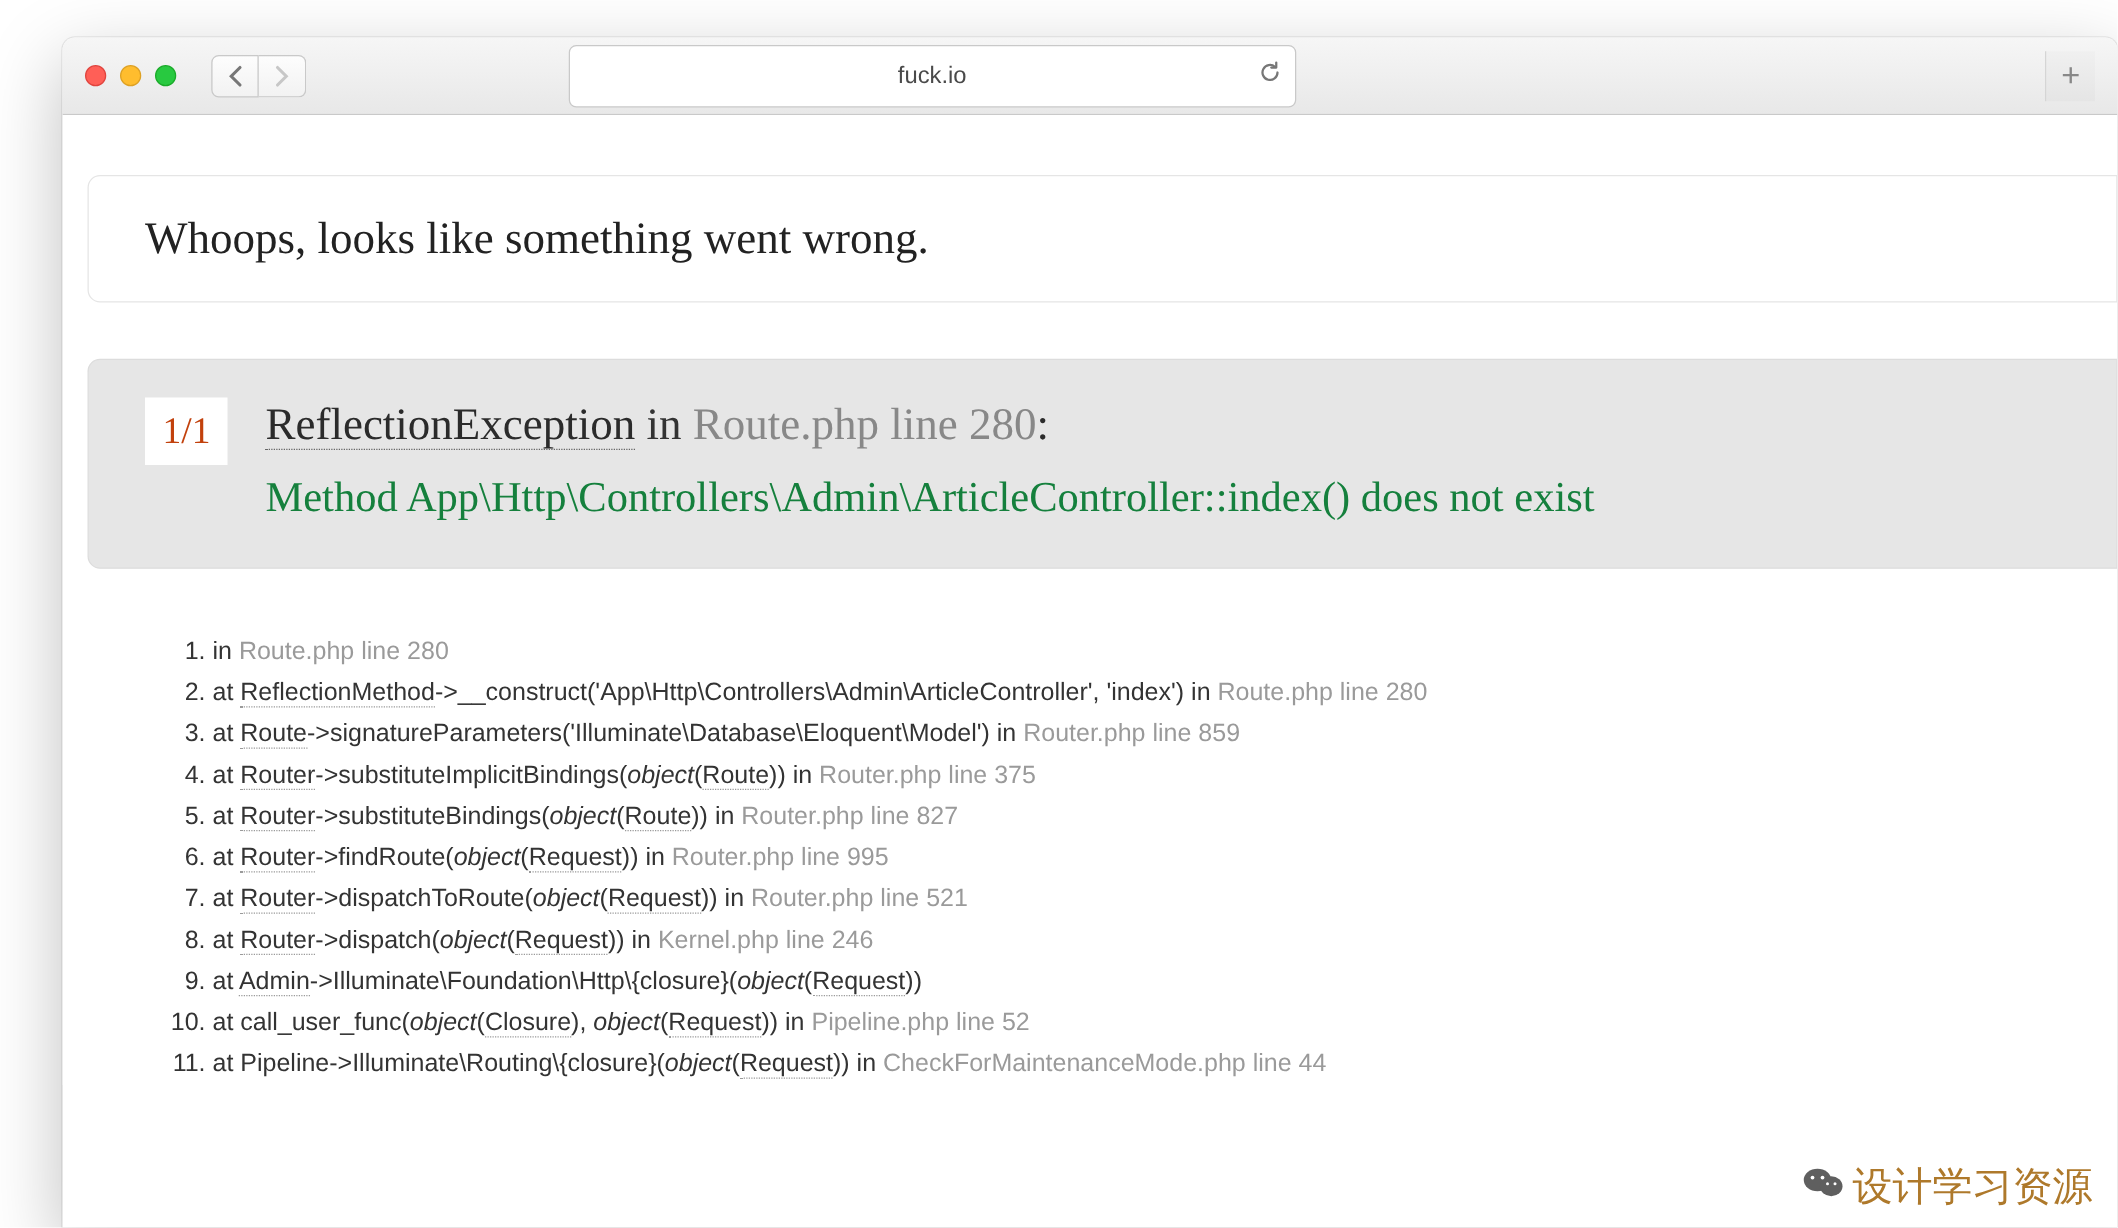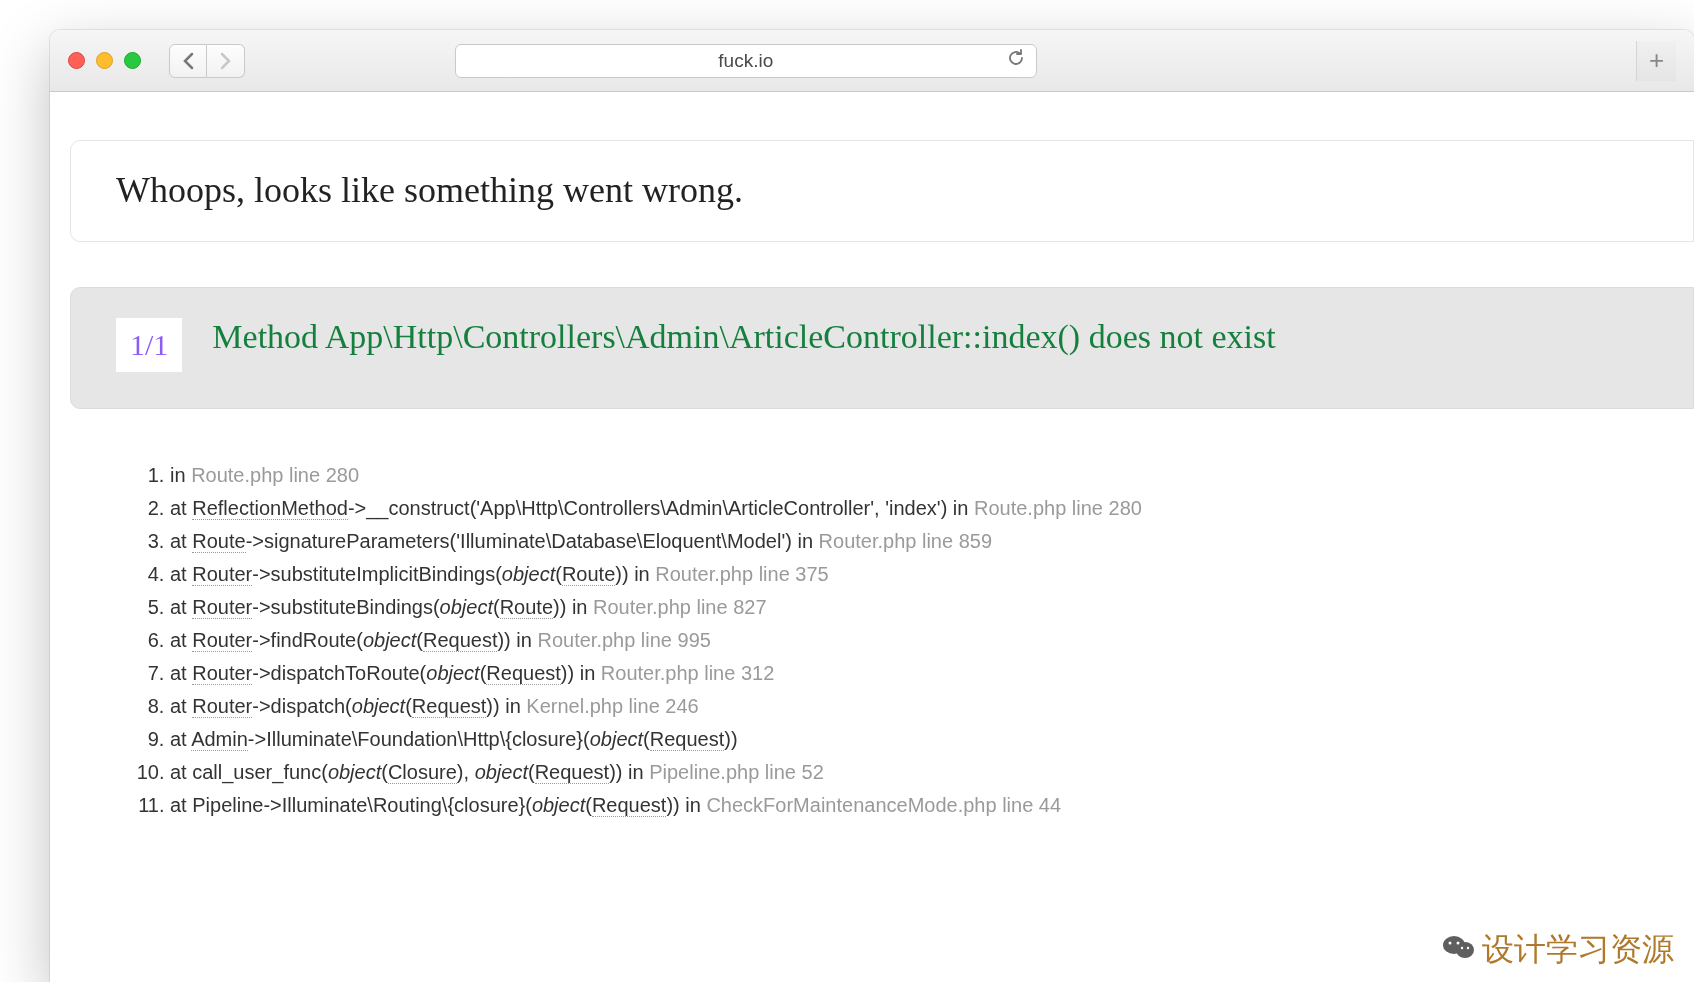--- a/index.html
+++ b/index.html
@@ -43,21 +43,21 @@
       border: 1px solid #c9c9c9;
       display: flex; align-items: center; justify-content: center;
       color: #777; font-size: 22px;
     }
     .nav-btn:first-child { border-radius: 6px 0 0 6px; }
     .nav-btn:last-child { border-radius: 0 6px 6px 0; border-left: none; color: #c7c7c7; }
     .url-bar {
       flex: 1;
       max-width: 620px;
       margin-left: 200px;
-      height: 34px;
+      height: 50px;
       background: #fff;
       border: 1px solid #c9c9c9;
       border-radius: 6px;
       display: flex;
       align-items: center;
       justify-content: center;
       position: relative;
     }
     .url-text { color: #4a4a4a; font-size: 19px; }
     .reload-icon {
@@ -93,21 +93,21 @@
       border-radius: 10px 0 0 10px;
       display: flex;
       gap: 30px;
       align-items: flex-start;
     }
     .counter-badge {
       background: #fff;
       padding: 10px 14px;
       font-family: Georgia, serif;
       font-size: 30px;
-      color: #8b5cf6;
+      color: #c2410c;
       white-space: nowrap;
     }
     .exc-body { flex: 1; font-family: Georgia, serif; }
     .exc-title { font-size: 36px; color: #2b2b2b; margin-bottom: 20px; }
     .exc-name { border-bottom: 1px dotted #666; }
     .exc-in { color: #333; }
     .exc-file { color: #888; }
     .exc-msg { font-size: 34px; color: #15803d; white-space: nowrap; }
     .trace {
       margin: 50px 0 0 60px;
@@ -171,33 +171,36 @@
       <span>+</span>
     </div>
   </div>
 
   <div class="content">
     <div class="panel-title">Whoops, looks like something went wrong.</div>
 
     <div class="exception-box">
       <div class="counter-badge">1/1</div>
       <div class="exc-body">
+        <div class="exc-title">
+          <span class="exc-name">ReflectionException</span><span class="exc-in"> in </span><span class="exc-file">Route.php line 280</span><span>:</span>
+        </div>
         <div class="exc-msg">Method App\Http\Controllers\Admin\ArticleController::index() does not exist</div>
       </div>
     </div>
 
     <div class="trace">
       <ol id="trace-list">
           <li>in <span class="gray">Route.php line 280</span></li>
           <li>at <span class="dotted">ReflectionMethod</span>-&gt;__construct('App\Http\Controllers\Admin\ArticleController', 'index') in <span class="gray">Route.php line 280</span></li>
           <li>at <span class="dotted">Route</span>-&gt;signatureParameters('Illuminate\Database\Eloquent\Model') in <span class="gray">Router.php line 859</span></li>
           <li>at <span class="dotted">Router</span>-&gt;substituteImplicitBindings(<span class="ital">object</span>(<span class="dotted">Route</span>)) in <span class="gray">Router.php line 375</span></li>
           <li>at <span class="dotted">Router</span>-&gt;substituteBindings(<span class="ital">object</span>(<span class="dotted">Route</span>)) in <span class="gray">Router.php line 827</span></li>
           <li>at <span class="dotted">Router</span>-&gt;findRoute(<span class="ital">object</span>(<span class="dotted">Request</span>)) in <span class="gray">Router.php line 995</span></li>
-          <li>at <span class="dotted">Router</span>-&gt;dispatchToRoute(<span class="ital">object</span>(<span class="dotted">Request</span>)) in <span class="gray">Router.php line 312</span></li>
+          <li>at <span class="dotted">Router</span>-&gt;dispatchToRoute(<span class="ital">object</span>(<span class="dotted">Request</span>)) in <span class="gray">Router.php line 521</span></li>
           <li>at <span class="dotted">Router</span>-&gt;dispatch(<span class="ital">object</span>(<span class="dotted">Request</span>)) in <span class="gray">Kernel.php line 246</span></li>
           <li>at <span class="dotted">Admin</span>-&gt;Illuminate\Foundation\Http\{closure}(<span class="ital">object</span>(<span class="dotted">Request</span>))</li>
           <li>at call_user_func(<span class="ital">object</span>(<span class="dotted">Closure</span>), <span class="ital">object</span>(<span class="dotted">Request</span>)) in <span class="gray">Pipeline.php line 52</span></li>
           <li>at Pipeline-&gt;Illuminate\Routing\{closure}(<span class="ital">object</span>(<span class="dotted">Request</span>)) in <span class="gray">CheckForMaintenanceMode.php line 44</span></li>
         </ol>
     </div>
   </div>
 </div>
 
 <div class="watermark">

